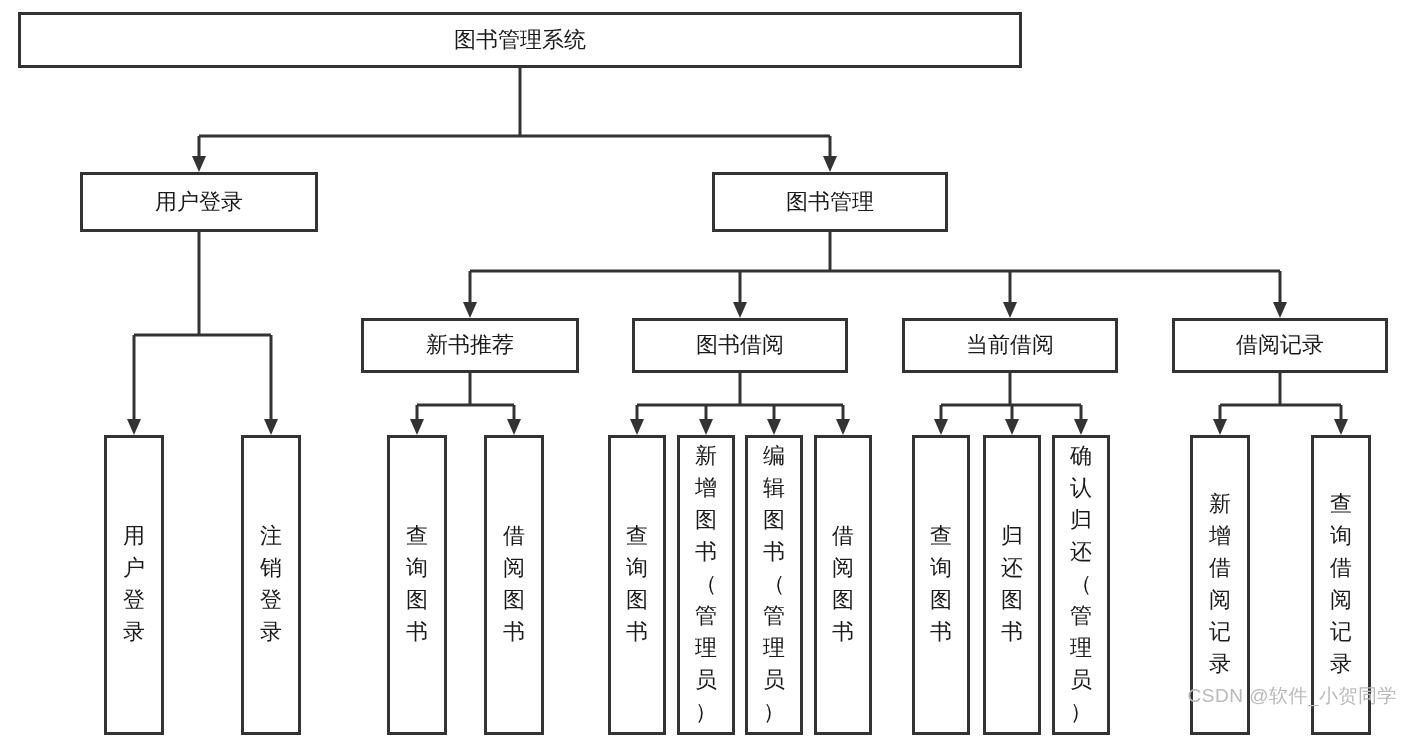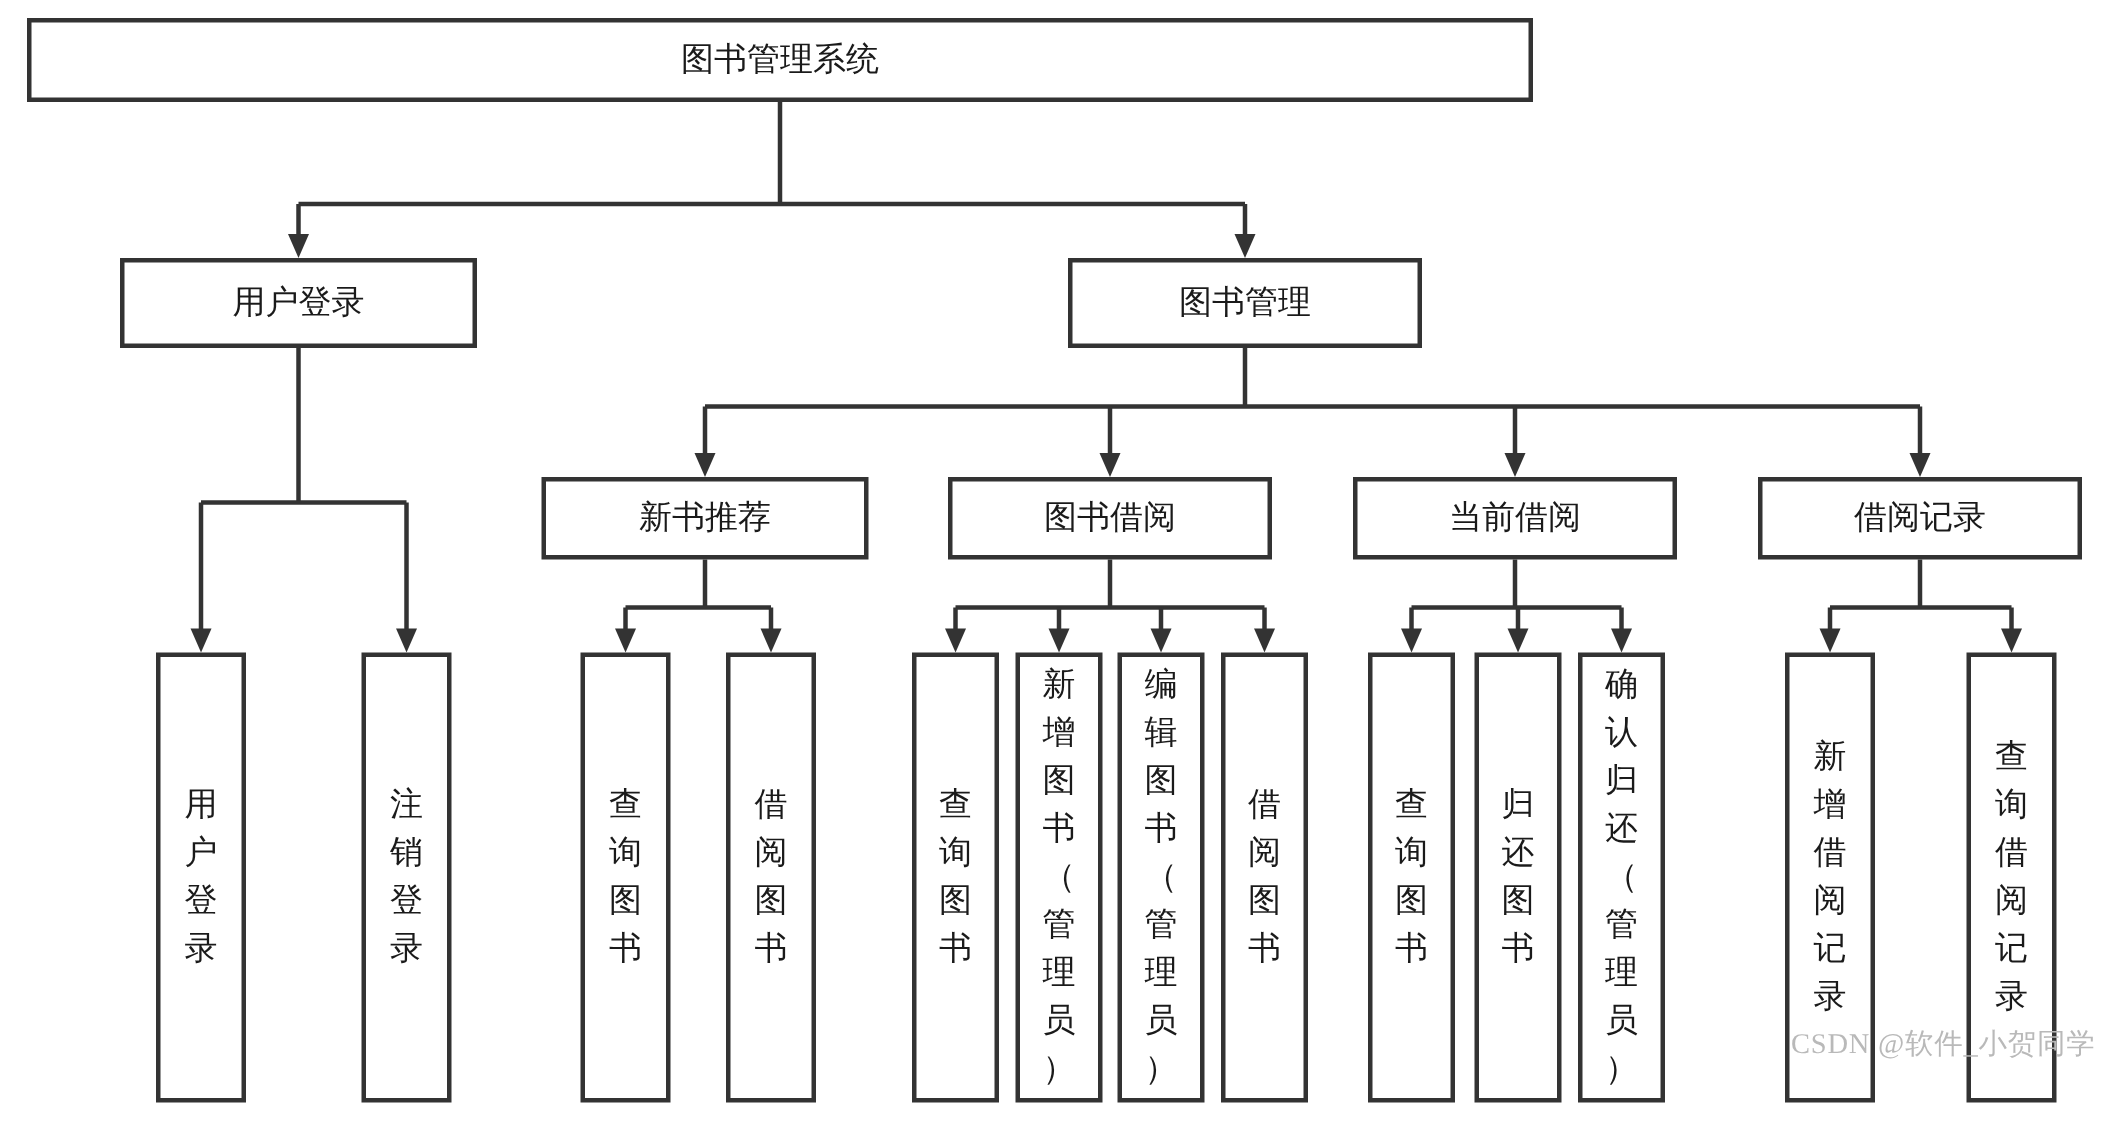--- a/index.html
+++ b/index.html
@@ -46,21 +46,21 @@
     font-family: "Liberation Sans", "DejaVu Sans", sans-serif;
     font-size: 22px;
     fill: #1a1a1a;
     text-anchor: middle;
     dominant-baseline: middle;
   }
   .watermark-text {
     position: absolute;
     right: 8px;
     bottom: 6px;
-    font-family: Liberation Serif, serif;
+    font-family: Liberation Sans, sans-serif;
     font-size: 19px;
     color: #b9b9b9;
     white-space: nowrap;
     letter-spacing: 0.5px;
     user-select: none;
   }
 </style>
 </head>
 <body>
 

